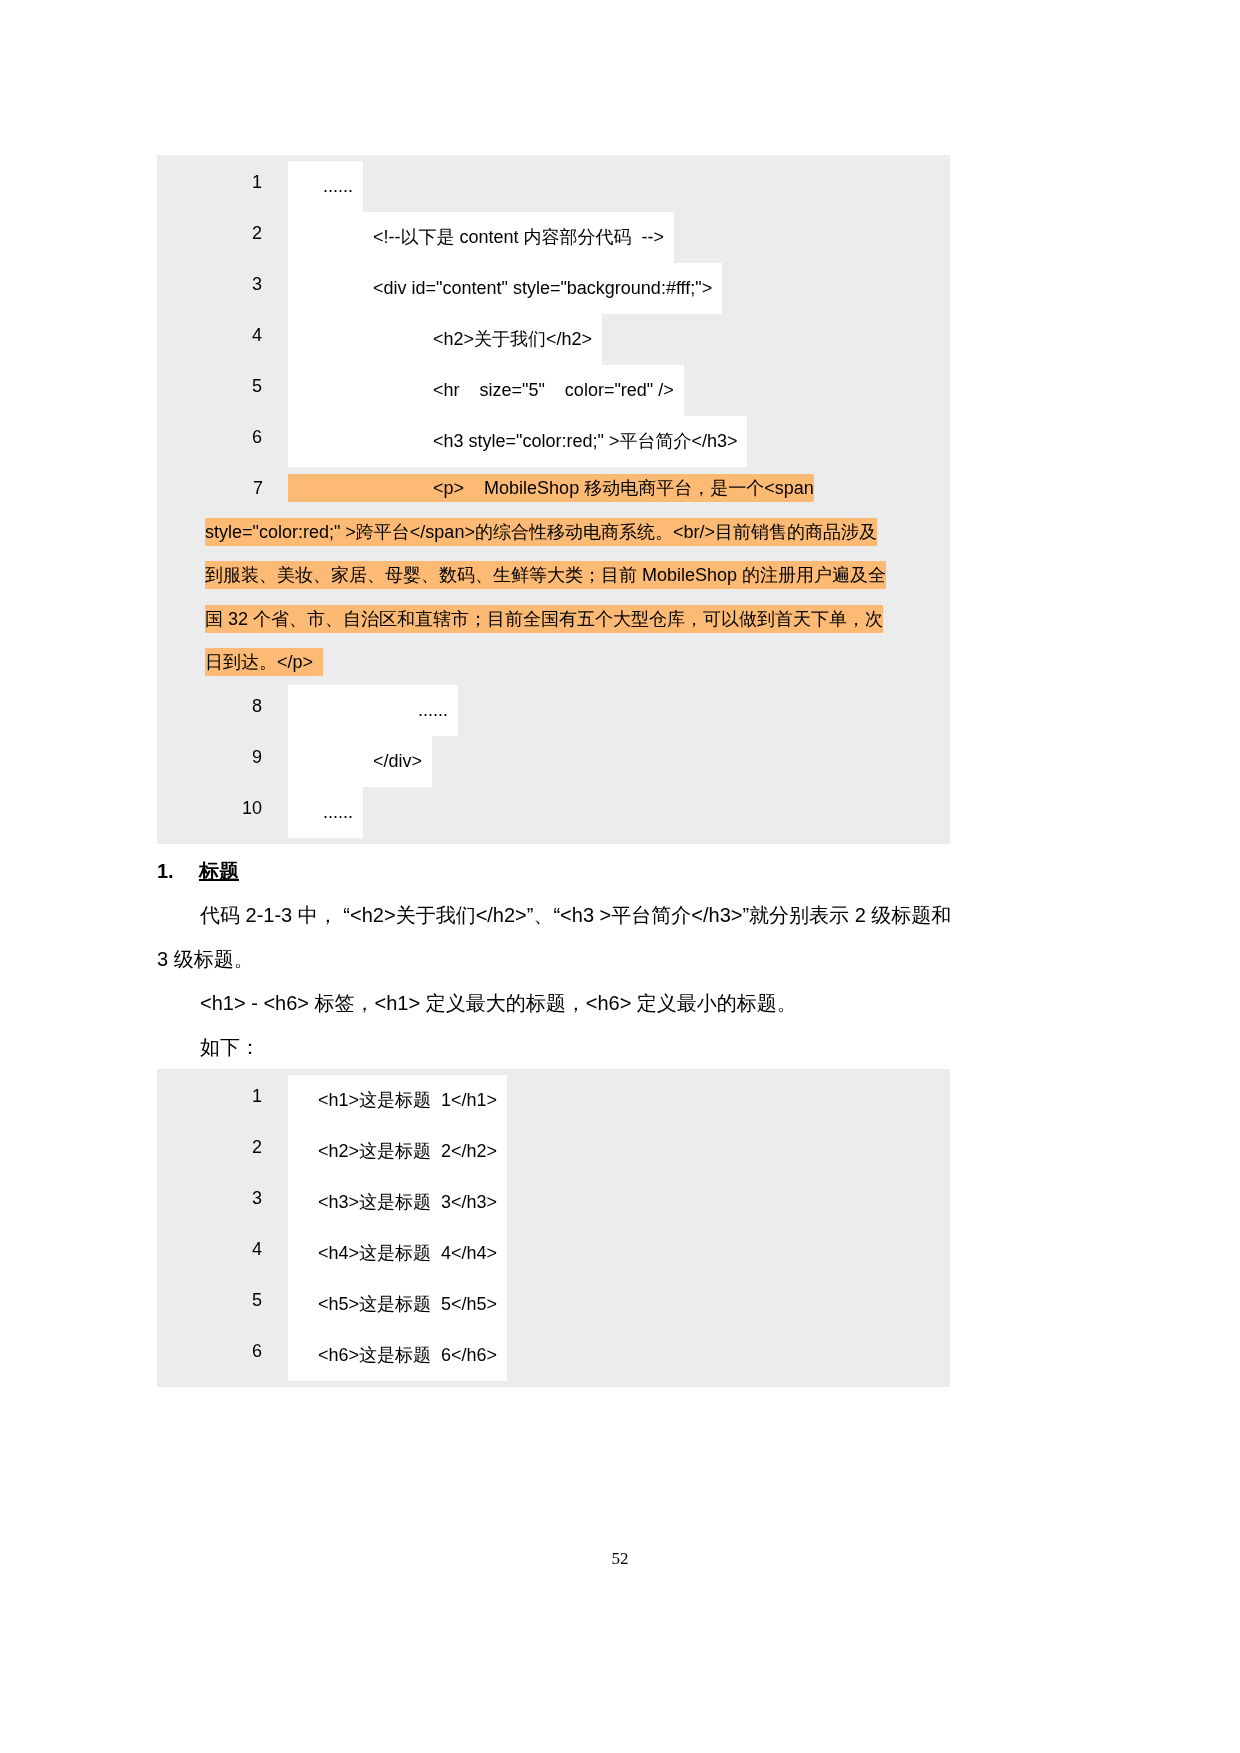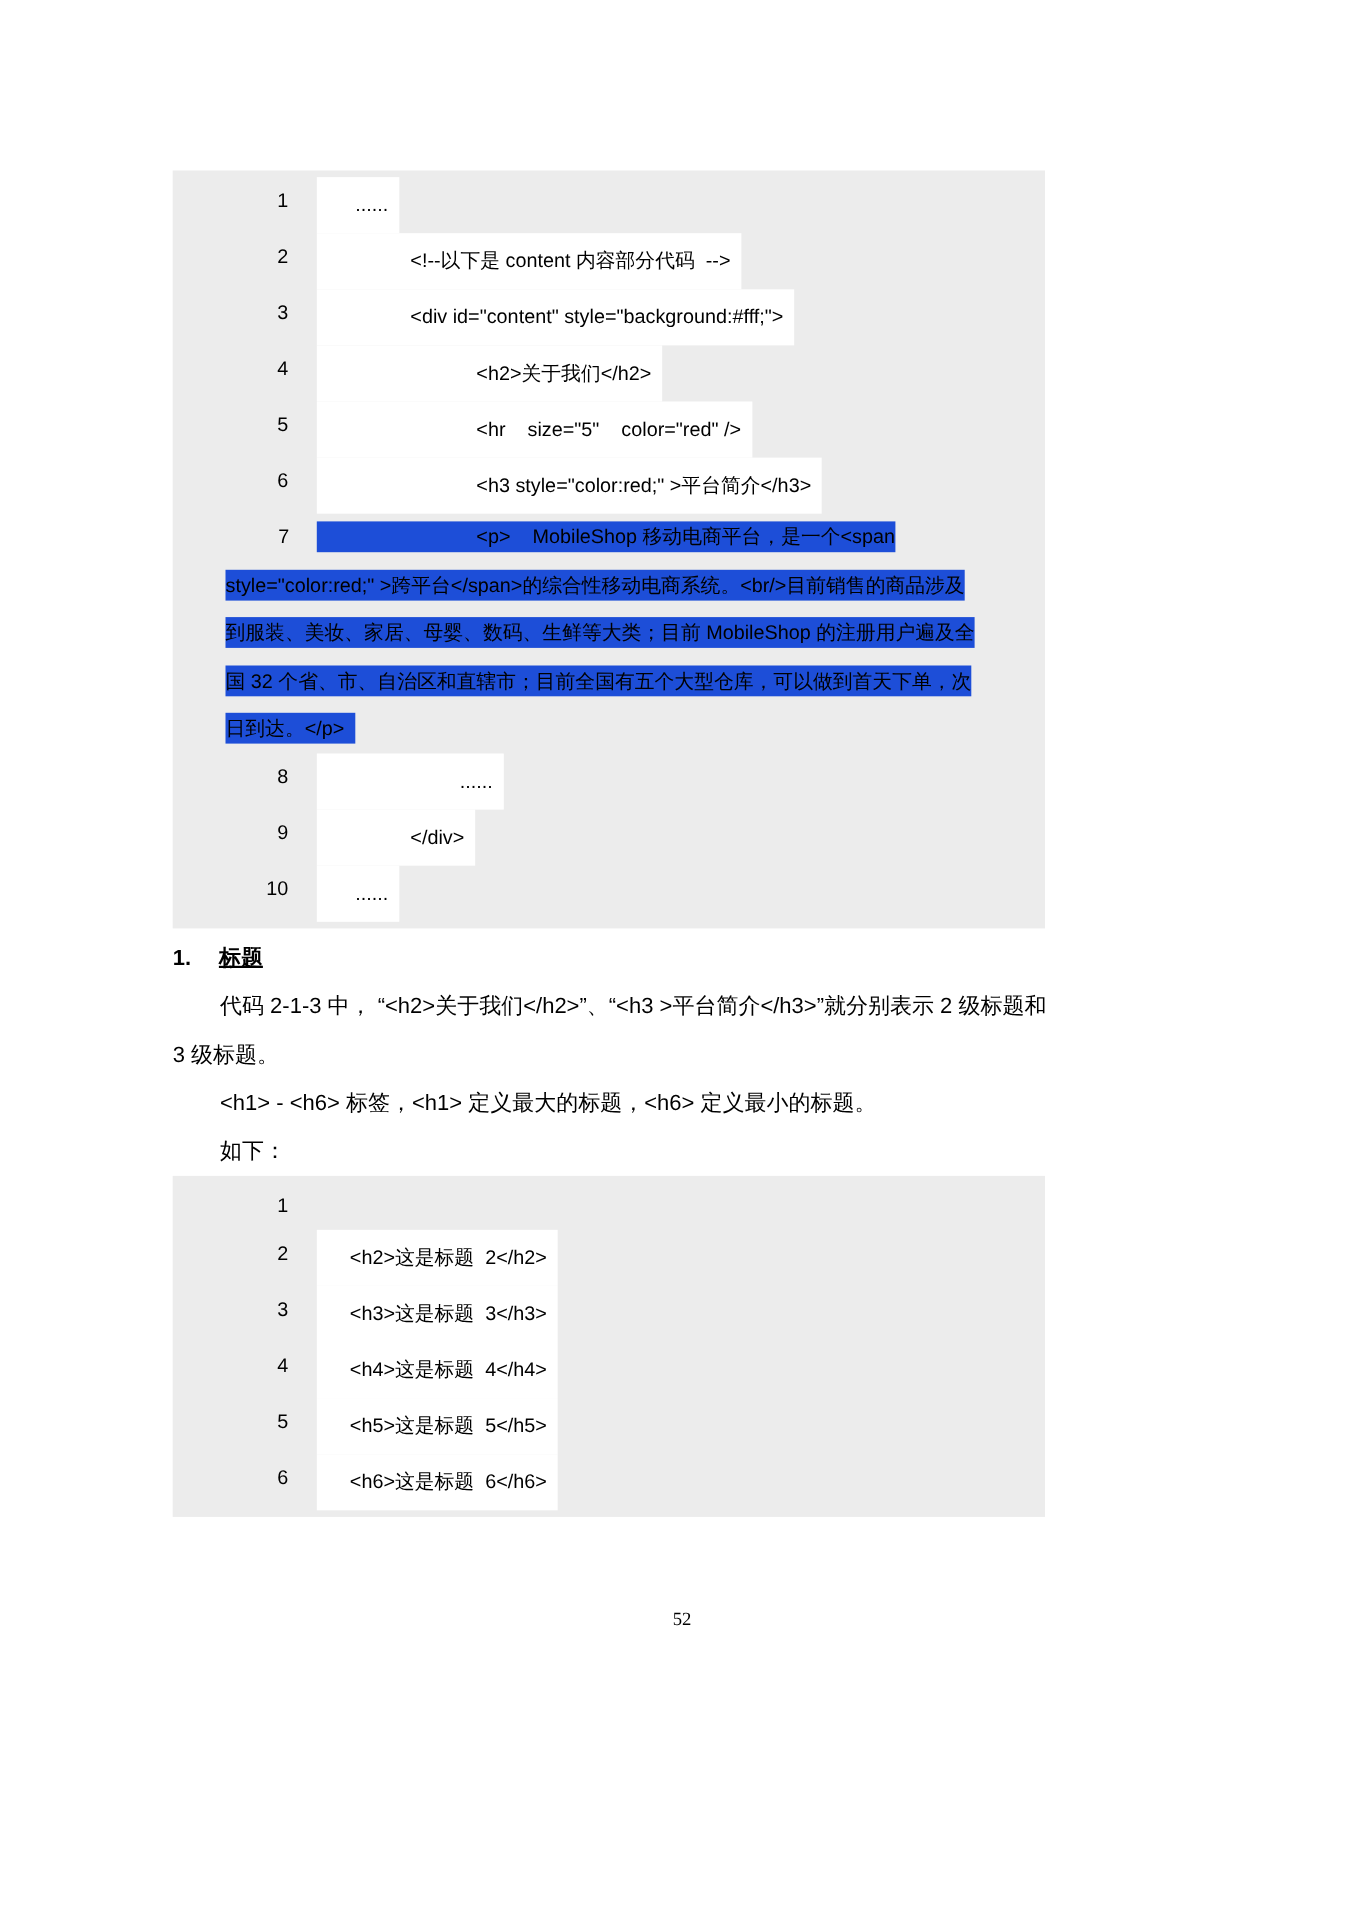--- a/index.html
+++ b/index.html
@@ -54,21 +54,21 @@
     line-height: 43.5px;
     font-size: 18px;
     padding-left: 48px;
     padding-right: 10px;
     text-indent: 48px;
   }
   .line-no-inline {
     margin-right: 25px;
   }
   .code-line-wrap .code-text-wrap {
-    background: #1d4ed8;
+    background: #fdba74;
     white-space: pre-wrap;
     padding: 4px 10px 4px 0;
   }
 
   
   .section-heading {
     margin-top: 6px;
     line-height: 43px;
     font-size: 20px;
     font-weight: bold;
@@ -83,21 +83,21 @@
     line-height: 44px;
     text-indent: 43px;
     white-space: pre-wrap;
   }
   .code-block-2 {
     margin-top: 0px;
   }
   .footer {
     position: absolute;
     left: 0;
-    top: 1462px;
+    top: 1549px;
     width: 1240px;
     text-align: center;
     font-size: 17px;
     font-family: "Liberation Serif", serif;
   }
 </style>
 </head>
 <body>
 
 <div class="page">
@@ -149,20 +149,21 @@
 
     <h3 class="section-heading"><span class="heading-number">1.</span><span>标题</span></h3>
 
     <p class="para">代码 2-1-3 中， “&lt;h2&gt;关于我们&lt;/h2&gt;”、“&lt;h3 &gt;平台简介&lt;/h3&gt;”就分别表示 2 级标题和 3 级标题。</p>
     <p class="para">&lt;h1&gt; - &lt;h6&gt; 标签，&lt;h1&gt; 定义最大的标题，&lt;h6&gt; 定义最小的标题。</p>
     <p class="para">如下：</p>
 
     <section class="code-block code-block-2">
       <div class="code-line">
         <span class="line-no">1</span>
+        <span class="code-text">      &lt;h1&gt;这是标题  1&lt;/h1&gt;</span>
       </div>
       <div class="code-line">
         <span class="line-no">2</span>
         <span class="code-text">      &lt;h2&gt;这是标题  2&lt;/h2&gt;</span>
       </div>
       <div class="code-line">
         <span class="line-no">3</span>
         <span class="code-text">      &lt;h3&gt;这是标题  3&lt;/h3&gt;</span>
       </div>
       <div class="code-line">

